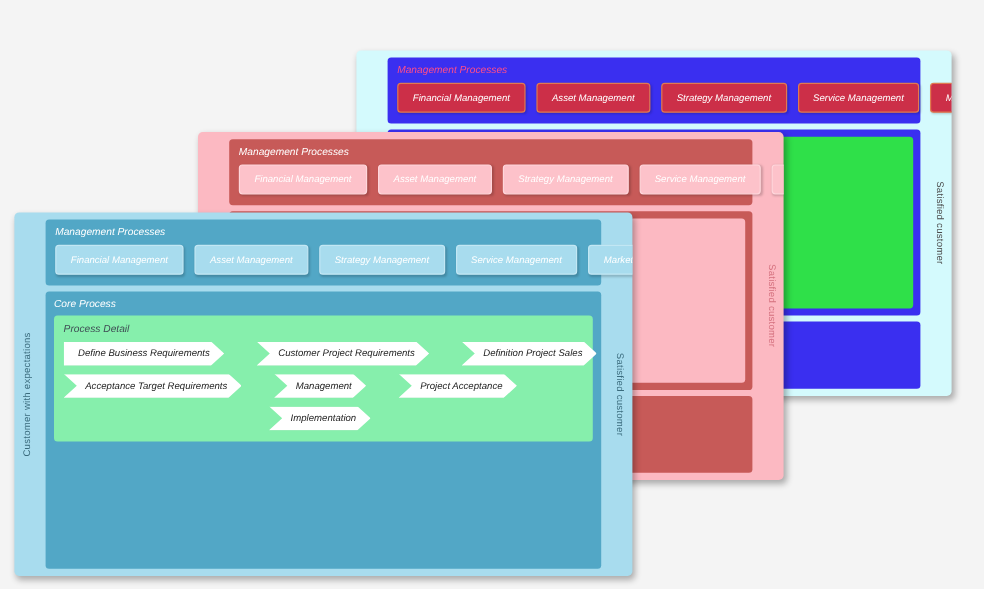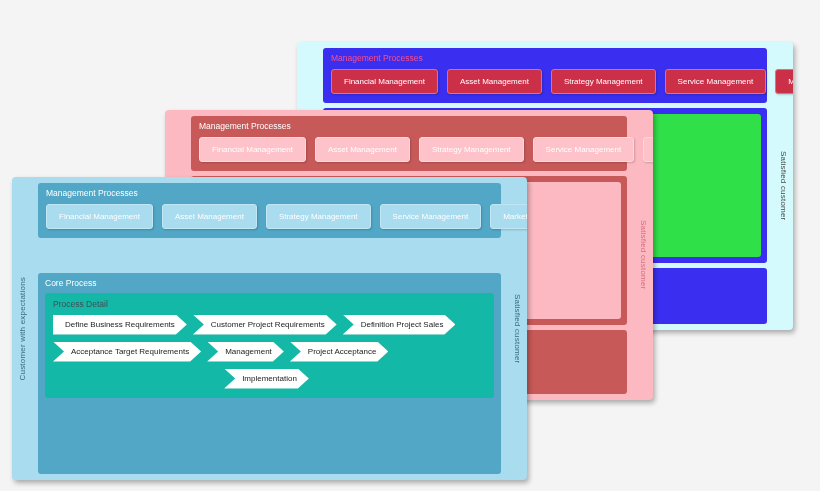--- a/index.html
+++ b/index.html
@@ -48,20 +48,21 @@
     writing-mode: vertical-rl;
     white-space: nowrap;
   }
   .side-label.left span { transform: rotate(180deg); }
 
   
   .group {
     border-radius: 3px;
     padding: 6px 8px 9px 8px;
     box-sizing: border-box;
+    font-style: italic;
   }
   .group-title {
     font-size: 8.5px;
     margin-bottom: 6px;
     line-height: 1;
   }
   .chip-row {
     display: flex;
     flex-direction: row;
     gap: 9px;
@@ -76,20 +77,21 @@
     box-sizing: border-box;
     box-shadow: 1px 1px 2px rgba(0,0,0,0.18);
   }
 
   
   .arrow-row {
     display: flex;
     flex-direction: row;
     align-items: center;
     margin-bottom: 7px;
+    gap: 21px;
   }
   .arrow-row:last-child { margin-bottom: 0; justify-content: center; }
   .arrow {
     position: relative;
     background: #ffffff;
     color: #222;
     font-size: 8px;
     height: 20px;
     line-height: 20px;
     padding: 0 12px 0 12px;
@@ -147,21 +149,21 @@
     z-index: 3;
   }
   #layer-front .side-label { color: #3a6b7d; }
   #layer-front .group { background: #52a7c6; }
   #layer-front .group-title { color: #ffffff; }
   #layer-front .chip {
     background: #a8dcee;
     border: 1px solid #c2e7f4;
     color: #ffffff;
   }
-  #layer-front .group-pale { background: #14b8a6; }
+  #layer-front .group-pale { background: #86efac; }
   #layer-front .group-pale .group-title { color: #3f4f55; }
 </style>
 </head>
 <body>
 
 <div class="layer" id="layer-back">
   <div class="side-label left">
       <span></span>
     </div>
 
@@ -256,21 +258,21 @@
       <div class="group-title">Management Processes</div>
       <div class="chip-row">
         <div class="chip">Financial Management</div>
         <div class="chip">Asset Management</div>
         <div class="chip">Strategy Management</div>
         <div class="chip">Service Management</div>
         <div class="chip">Marketing</div>
       </div>
     </div>
 
-    <div class="group" style="flex:1 1 auto;padding:6px 7px 7px 7px;margin-top:30px;">
+    <div class="group" style="flex:1 1 auto;padding:6px 7px 7px 7px;">
       <div class="group-title">Core Process</div>
 
       <div class="group group-pale" style="padding:7px 8px 9px 8px;">
         <div class="group-title">Process Detail</div>
 
         <div class="arrow-row">
           <div class="arrow">Define Business Requirements</div>
           <div class="arrow notched">Customer Project Requirements</div>
           <div class="arrow notched">Definition Project Sales</div>
         </div>

